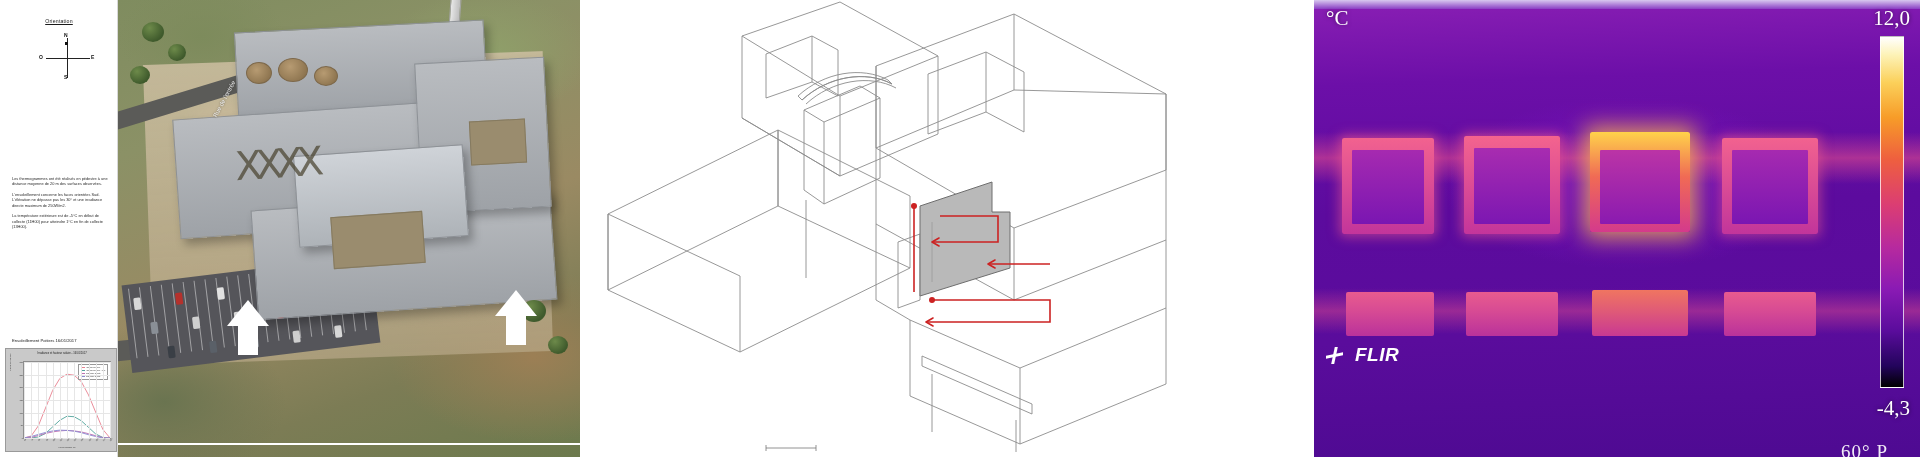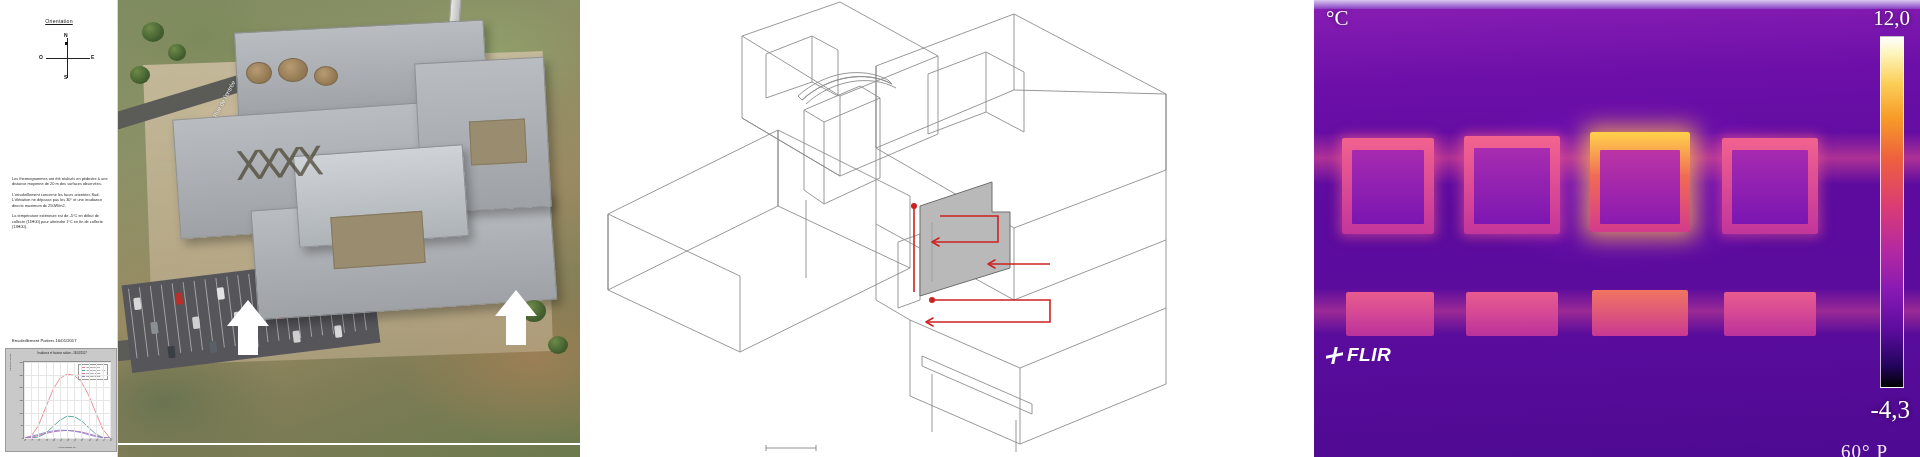--- a/index.html
+++ b/index.html
@@ -123,29 +123,29 @@
   .thermal .band-top { position:absolute; left:0; top:0; width:100%; height:9px;
     background:linear-gradient(180deg,#d8c8ef,#8a3fc4); }
   .thermal .win { position:absolute; border-radius:1px; }
   .thermal .hot-edge { position:absolute; border-radius:2px; }
   .thermal .floor-glow { position:absolute; left:0; width:100%;
     background:linear-gradient(180deg, rgba(232,72,140,.0), rgba(236,80,140,.55), rgba(232,72,140,.0)); }
   .degc { position:absolute; left:12px; top:6px; color:#ffffff; font-size:21px;
     font-family:"Liberation Serif", serif; text-shadow:0 0 4px rgba(0,0,0,.55); }
   .tmax { position:absolute; right:10px; top:6px; color:#ffffff; font-size:21px;
     font-family:"Liberation Serif", serif; text-shadow:0 0 4px rgba(0,0,0,.55); }
-  .tmin { position:absolute; right:10px; top:396px; color:#ffffff; font-size:25px;
+  .tmin { position:absolute; right:10px; top:396px; color:#ffffff; font-size:21px;
     font-family:"Liberation Serif", serif; text-shadow:0 0 4px rgba(0,0,0,.55); }
   .colorbar { position:absolute; right:16px; top:36px; width:24px; height:352px;
     border:1px solid rgba(255,255,255,.75);
     background:linear-gradient(180deg,
       #ffffff 0%, #fdf3b8 5%, #fbd05a 13%, #f79c28 23%, #ee5f3f 35%,
       #db3d73 48%, #b72a9e 60%, #8a1ab4 72%, #5a0c9c 84%, #23045c 94%, #000000 100%); }
   .flir { position:absolute; left:12px; top:344px; display:flex; align-items:center;
-    gap:4px; color:#ffffff; }
+    gap:12px; color:#ffffff; }
   .flir .mark { width:17px; height:17px; position:relative; }
   .flir .mark b { position:absolute; background:#fff; }
   .flir .b1 { left:7px; top:0; width:3px; height:17px; transform:skewX(-12deg); }
   .flir .b2 { left:0; top:7px; width:17px; height:3px; transform:skewY(-12deg); }
   .flir .txt { font-size:19px; font-weight:bold; font-style:italic;
     letter-spacing:.5px; font-family:"Liberation Sans", sans-serif; }
   .watermark { position:absolute; right:32px; bottom:-6px; color:rgba(255,255,255,.92);
     font-size:19px; font-family:"Liberation Serif", serif; letter-spacing:1px; }
 </style>
 </head>

